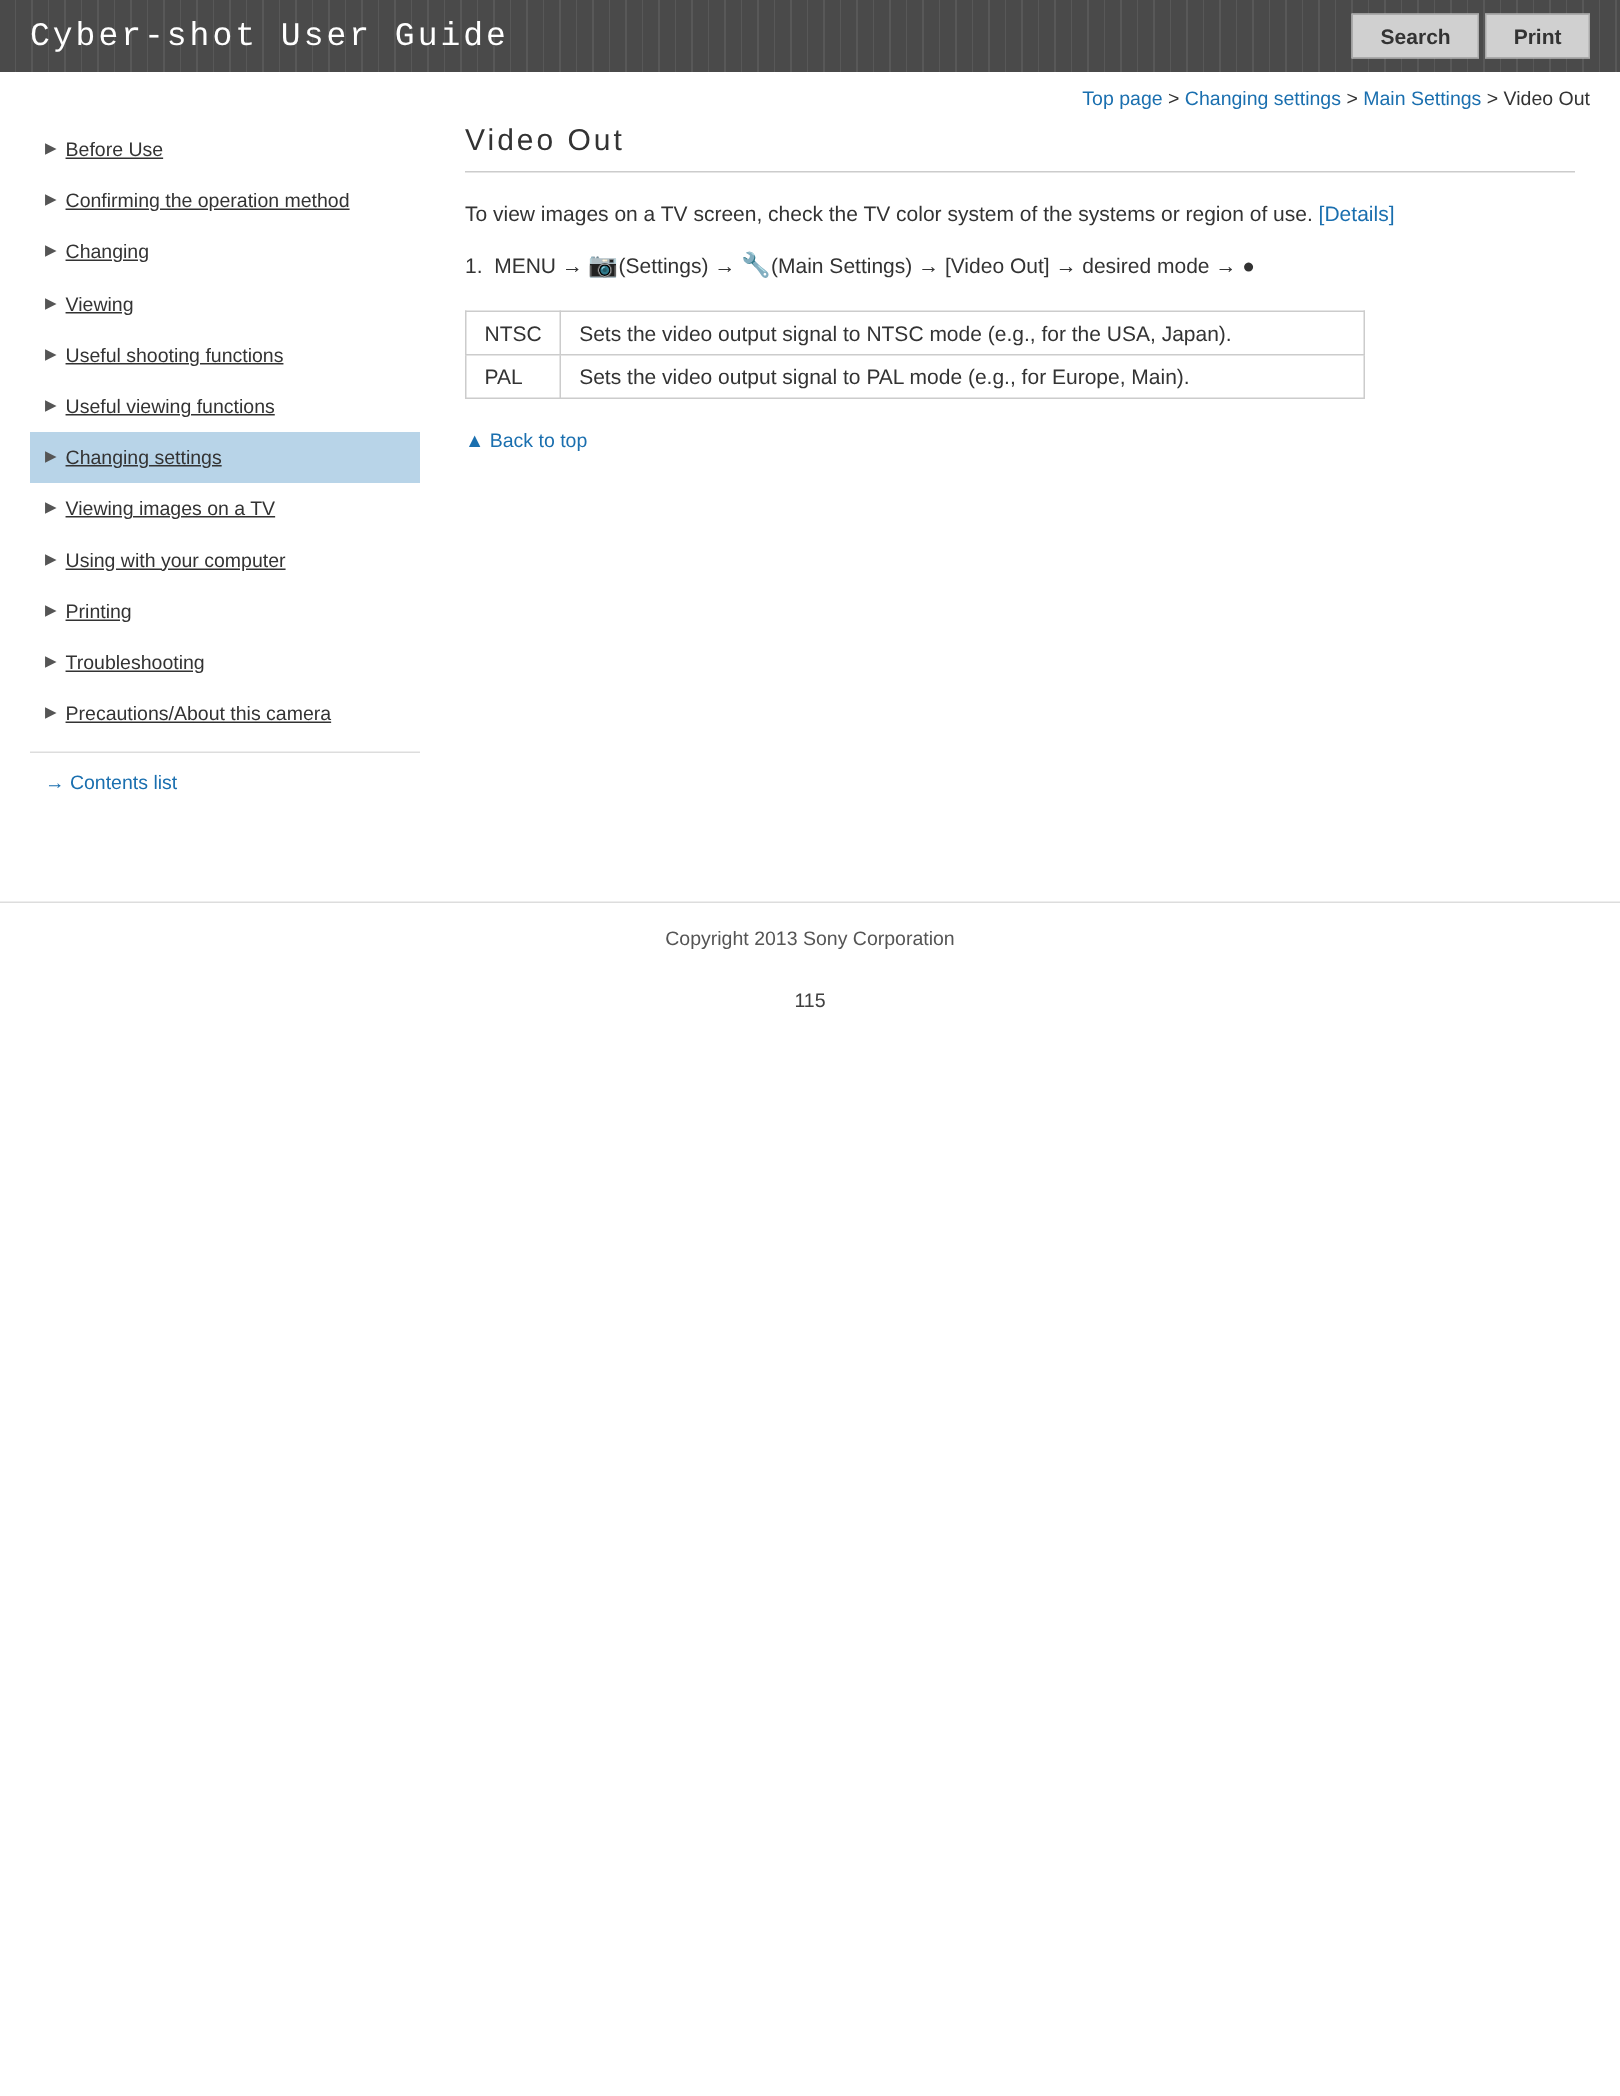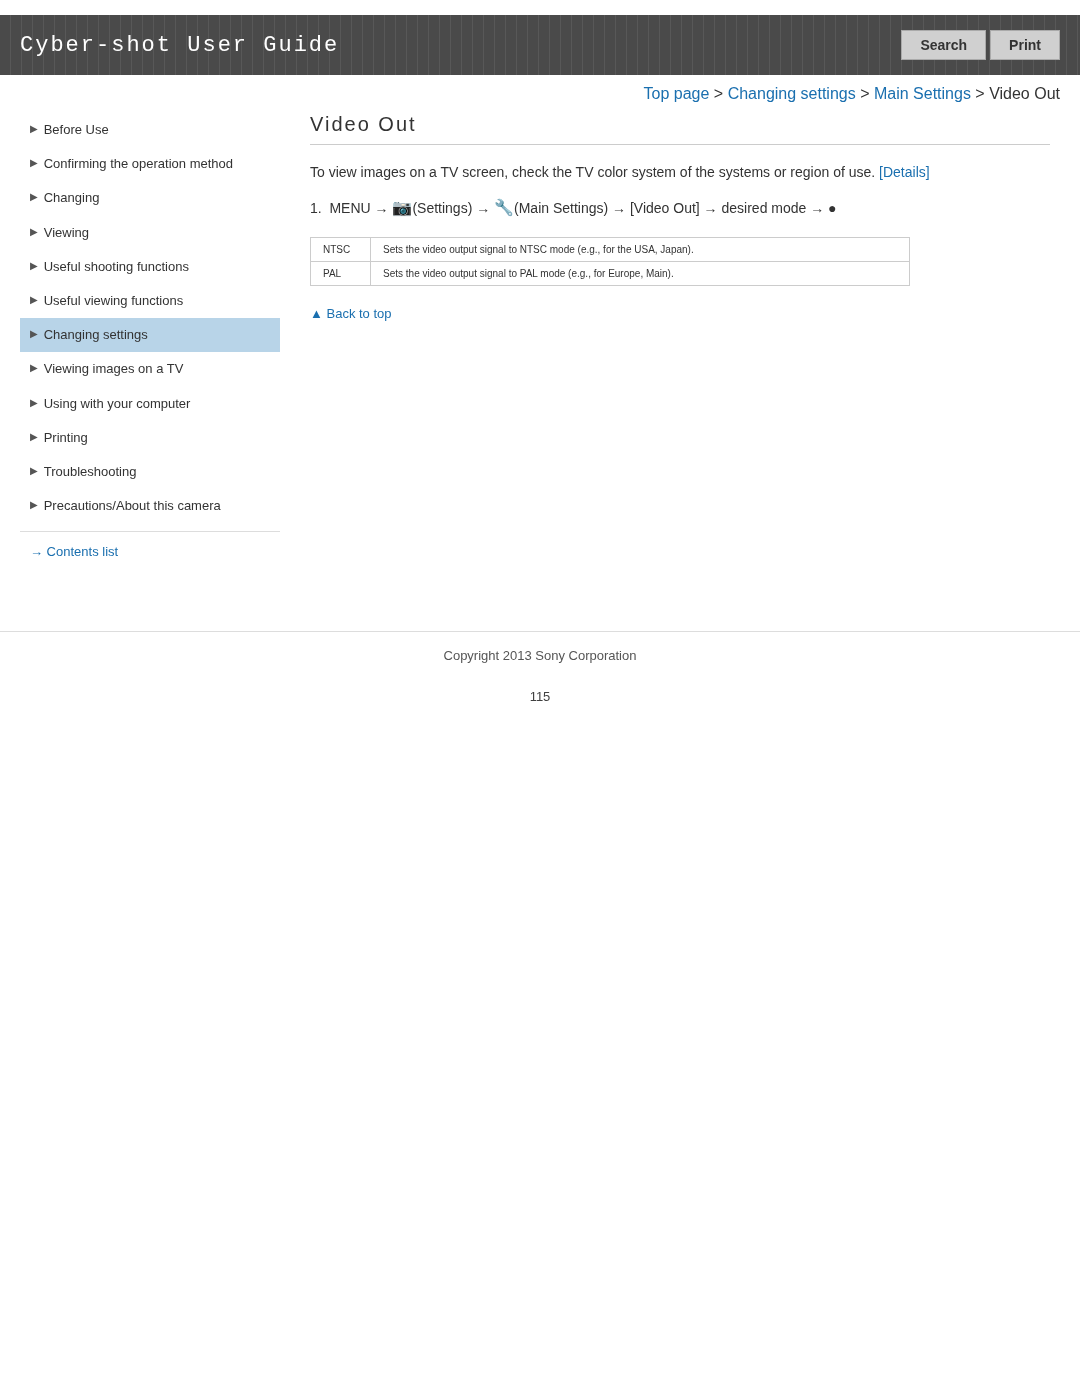--- a/index.html
+++ b/index.html
@@ -16,25 +16,24 @@
     .header {
       background: #4a4a4a;
       background-image: repeating-linear-gradient(
         90deg,
         transparent,
         transparent 10px,
         rgba(255,255,255,0.08) 10px,
         rgba(255,255,255,0.08) 11px
       );
       padding: 0 20px;
-      height: 60px;
+      height: 48px;
       display: flex;
       align-items: center;
       justify-content: space-between;
-      margin-top: 15px;
     }
     .header-title {
       color: #fff;
       font-size: 22px;
       font-family: 'Courier New', monospace;
       letter-spacing: 2px;
       font-weight: normal;
     }
     .header-buttons {
       display: flex;
@@ -47,21 +46,21 @@
       font-size: 14px;
       cursor: pointer;
       color: #333;
       font-weight: bold;
     }
 
     
     .breadcrumb-bar {
       padding: 10px 20px;
       text-align: right;
-      font-size: 16px;
+      font-size: 13px;
     }
     .breadcrumb-bar a {
       color: #1a6faf;
       text-decoration: none;
     }
     .breadcrumb-bar span { color: #333; }
 
     
     .main-layout {
       display: flex;
@@ -87,21 +86,21 @@
     .sidebar-item.active {
       background: #b8d4e8;
       color: #333;
     }
     .sidebar-arrow {
       color: #555;
       font-size: 10px;
       margin-top: 2px;
       flex-shrink: 0;
     }
-    .sidebar-label { line-height: 1.4; }
+    .sidebar-label { line-height: 1.4; text-decoration: underline; }
 
     .sidebar-footer {
       padding: 12px 10px;
       border-top: 1px solid #ddd;
       margin-top: 8px;
     }
     .sidebar-footer a {
       color: #1a6faf;
       text-decoration: none;
       font-size: 13px;
@@ -140,21 +139,21 @@
       margin: 12px 0 16px 0;
       line-height: 1.6;
     }
 
     
     .settings-table {
       border-collapse: collapse;
       width: 100%;
       max-width: 600px;
       margin-bottom: 16px;
-      font-size: 10px;
+      font-size: 14px;
     }
     .settings-table td {
       border: 1px solid #ccc;
       padding: 6px 12px;
       vertical-align: top;
     }
     .settings-table .cell-label {
       font-weight: normal;
       white-space: nowrap;
       width: 60px;

